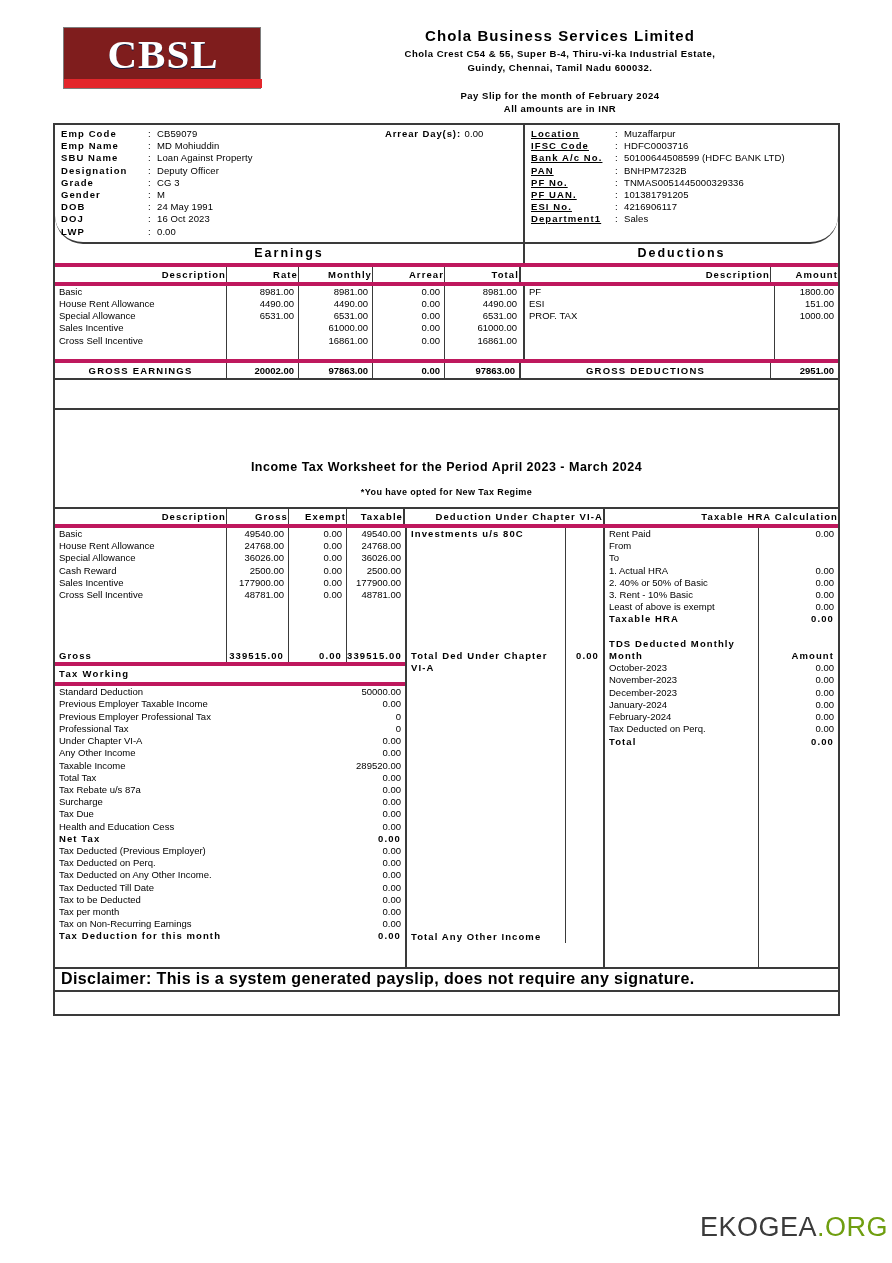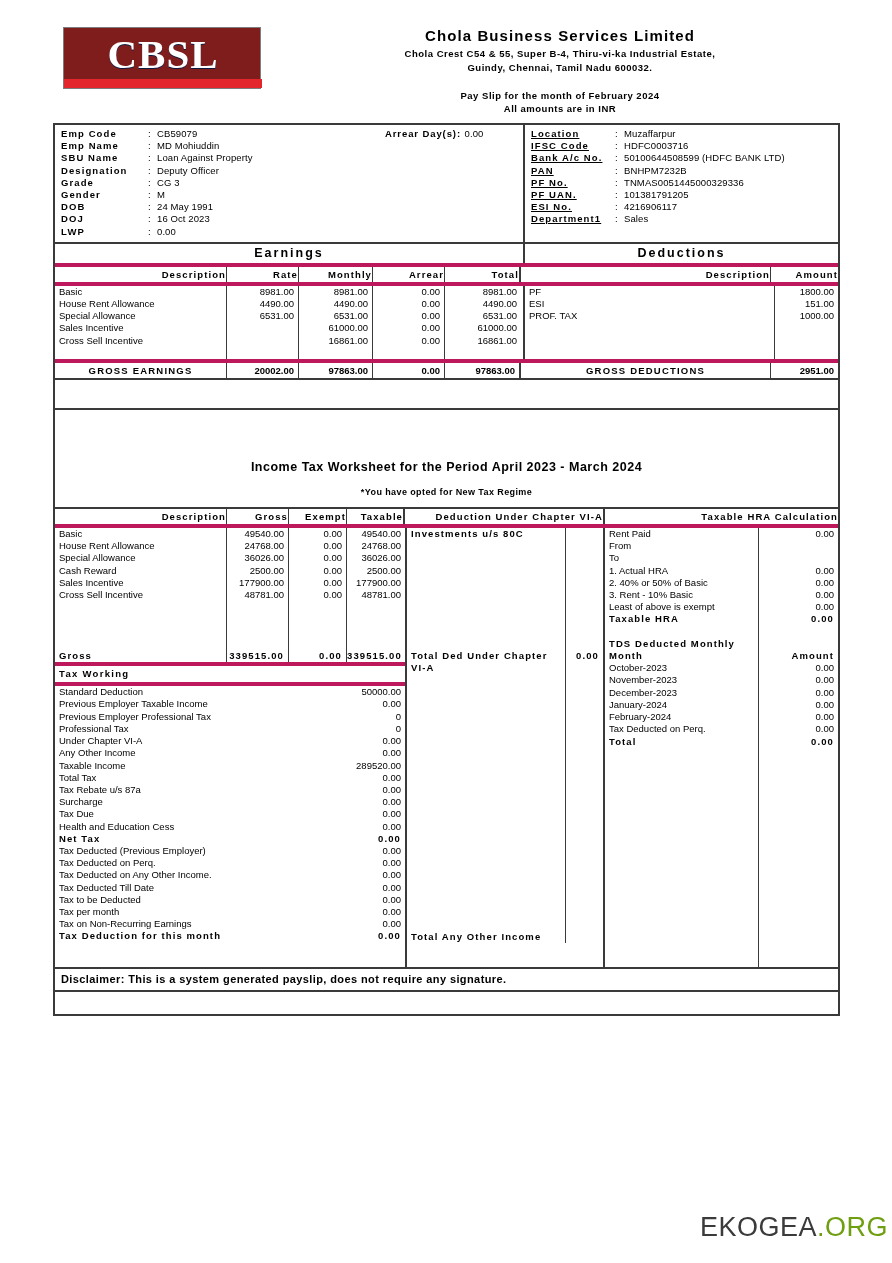--- a/index.html
+++ b/index.html
@@ -100,21 +100,21 @@
     box-sizing: border-box;
     background: #fff;
   }
   .row { display: flex; }
   .bb { border-bottom: 4px solid #be185d; }
   .bb2 { border-bottom: 2px solid #3a3a3a; }
   .br { border-right: 1px solid #3a3a3a; }
   .br2 { border-right: 2px solid #3a3a3a; }
 
   
-  .empinfo { display: flex; }
+  .empinfo { display: flex; border-radius: 28px; }
   .emp-left {
     width: 470px;
     box-sizing: border-box;
     border-right: 2px solid #3a3a3a;
     padding: 3px 0 4px 0;
     position: relative;
   }
   .emp-right {
     flex: 1;
     box-sizing: border-box;
@@ -233,21 +233,21 @@
     padding: 2px 0 2px 4px; line-height: 12px;
   }
   .tw-lbl { flex: 1; box-sizing: border-box; }
   .tw-val { width: 140px; box-sizing: border-box; }
 
   .bold { font-weight: bold; letter-spacing: 1.1px; }
   .pad-fill { height: 11px; }
 
   .disclaimer {
     font-weight: bold;
-    font-size: 11px;
+    font-size: 16px;
     letter-spacing: 0.4px;
     padding: 3px 12px 4px 6px;
     line-height: 14px;
   }
   .footer-blank { height: 22px; }
 
   
   .watermark {
     position: absolute;
     left: 700px; top: 1212px;

